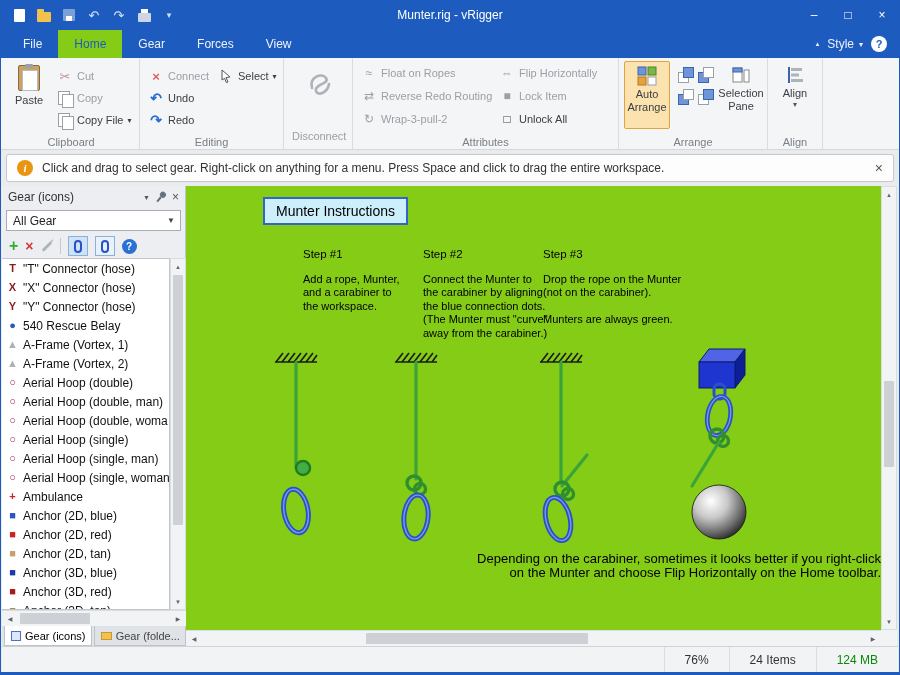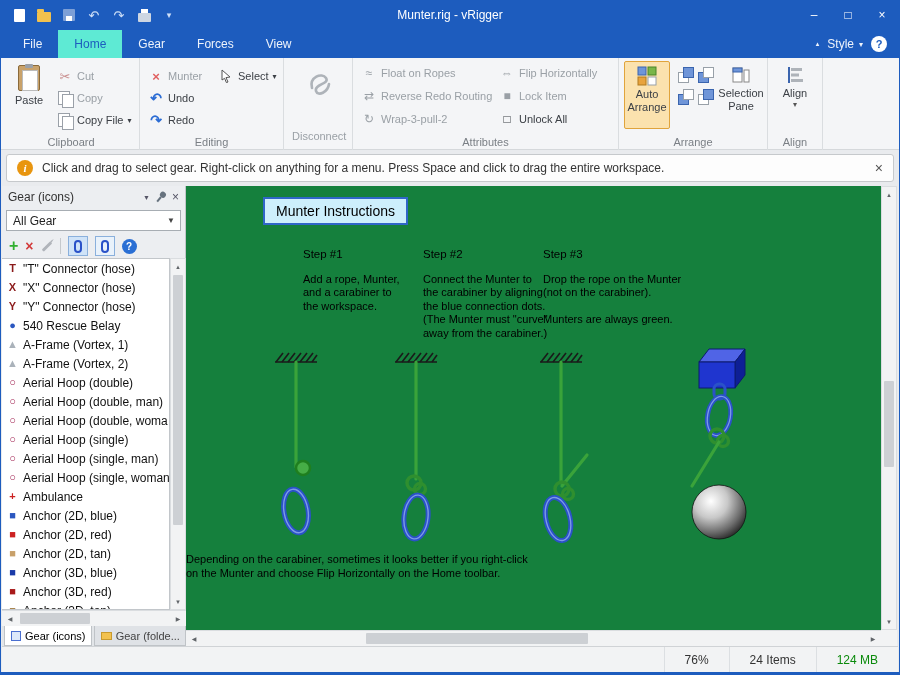--- a/index.html
+++ b/index.html
@@ -18,21 +18,21 @@
   .qi-save::after{content:"";position:absolute;left:3px;bottom:0;width:6px;height:5px;background:#fff}
   .qi-print{width:13px;height:9px;background:#cdd6e2;border-radius:1px;position:relative;margin-top:4px}
   .qi-print::before{content:"";position:absolute;top:-4px;left:3px;width:7px;height:4px;background:#fff}
   .qi-more{font-size:9px}
   .win-controls{margin-left:auto;display:flex;z-index:2}
   .win-btn{width:34px;height:30px;color:#fff;display:flex;align-items:center;justify-content:center;font-size:12px}
 
   
   .tabrow{height:28px;background:#1d5cbe;display:flex;align-items:stretch;color:#eef3fb;font-size:12px;padding-left:6px}
   .tab{padding:0 16px;display:flex;align-items:center}
-  .tab.active{background:#5eead4;color:#1d5cbe}
+  .tab.active{background:#84cc16;color:#1d5cbe}
   .tabrow-right{margin-left:auto;display:flex;align-items:center;gap:8px;padding-right:12px}
   .style-btn{display:flex;align-items:center;gap:5px}
   .help-circle{width:16px;height:16px;border-radius:50%;background:#fff;color:#1d5cbe;font-weight:bold;font-size:11px;display:flex;align-items:center;justify-content:center}
 
   
   .ribbon{position:relative;height:92px;background:#f4f5f7;border-bottom:1px solid #d5d8db}
   .rgroup{position:absolute;top:0;height:92px;border-right:1px solid #dadde0}
   .glabel{position:absolute;bottom:2px;left:0;right:0;text-align:center;font-size:11px;color:#7a7f85;white-space:nowrap}
   .smallbtn{position:absolute;height:20px;display:flex;align-items:center;gap:4px;font-size:11px;color:#3c4046;white-space:nowrap}
   .smallbtn.disabled{color:#9aa0a6}
@@ -96,29 +96,29 @@
   .hs-thumb{position:absolute;top:2px;bottom:2px;background:#cdd0d4;border-radius:1px}
   .list-vscroll{left:168px;top:72px;width:16px;height:352px}
   .list-hscroll{left:0;top:424px;width:184px;height:16px}
   .side-tabs{position:absolute;left:0;top:440px;width:184px;height:20px;display:flex;gap:2px;padding-left:2px;background:#e2e5e8;align-items:stretch}
   .stab{display:flex;align-items:center;gap:4px;padding:0 6px;font-size:11px;background:#dfe2e6;color:#444;border:1px solid #bfc3c7;border-top:none;white-space:nowrap;overflow:hidden}
   .stab.active{background:#fff;color:#000}
   .ticon1{width:10px;height:10px;border:1px solid #4a6fd0;background:#dce8fa;flex:none}
   .ticon2{width:11px;height:8px;background:#f2c14e;border:1px solid #c89a2e;flex:none}
 
   
-  .canvas{position:absolute;left:185px;top:186px;width:711px;height:460px;background:#15803d}
+  .canvas{position:absolute;left:185px;top:186px;width:711px;height:460px;background:#84cc16}
   .canvas-content{position:absolute;left:0;top:0;width:695px;height:444px;overflow:hidden}
   .workspace-svg{position:absolute;left:0;top:0}
   .canvas-title{position:absolute;left:77px;top:11px;width:145px;height:28px;background:#cdeffc;border:2px solid #2f66c8;display:flex;align-items:center;justify-content:center;font-size:14px;color:#000}
   .step{position:absolute;top:62px;font-size:11px;line-height:13.5px;color:#000}
   .step .shead{margin-bottom:11px;font-size:11.5px}
   .step .sbody{white-space:pre-line}
   .s1{left:117px;width:118px}.s2{left:237px;width:142px}.s3{left:357px;width:152px}.s4{left:517px;width:132px}
-  .note{position:absolute;left:0;right:0;top:366px;text-align:left;font-size:11px;line-height:14px;white-space:pre-line;color:#000}
+  .note{position:absolute;left:0;right:0;top:366px;text-align:right;font-size:13px;line-height:14px;white-space:pre-line;color:#000}
   .links{position:absolute;left:0;right:0;top:396px;text-align:center;font-size:13.5px;line-height:18px;white-space:pre-line;color:#000}
   .cv-vscroll{left:695px;top:0;width:16px;height:444px}
   .cv-hscroll{left:0;top:444px;width:695px;height:16px}
   .cv-corner{position:absolute;left:695px;top:444px;width:16px;height:16px;background:#f2f3f4}
 
   
   .statusbar{position:absolute;left:1px;right:1px;top:646px;height:26px;background:#f2f3f4;border-top:1px solid #d0d3d6;display:flex;align-items:flex-end;font-size:12px;color:#333}
   .status-right{margin-left:auto;display:flex;align-items:stretch;height:100%}
   .scell{display:flex;align-items:center;padding:0 20px;border-left:1px solid #dcdfe2}
   .scell.mem{color:#0a8a0a}
@@ -194,21 +194,21 @@
           </span>
         <span>Copy File</span>
         <span style="font-size:8px">▾</span>
       </div>
       <div class="glabel">Clipboard</div>
     </div>
 
     <div class="rgroup" id="grp-editing" style="left:139px;width:144px">
       <div class="smallbtn disabled" style="left:8px;top:8px">
         <span class="icon16 redx">×</span>
-        <span>Munter</span>
+        <span>Connect</span>
       </div>
       <div class="smallbtn" style="left:78px;top:8px">
         <span class="icon16">
           <svg class="select-cursor" viewBox="0 0 12 14">
               <polygon points="2,1 10,8 6,8.6 8,13 6.4,13.6 4.6,9.3 2,11" fill="#fff" stroke="#555" stroke-width="1"></polygon>
             </svg>
         </span>
         <span>Select</span>
         <span style="font-size:8px">▾</span>
       </div>

